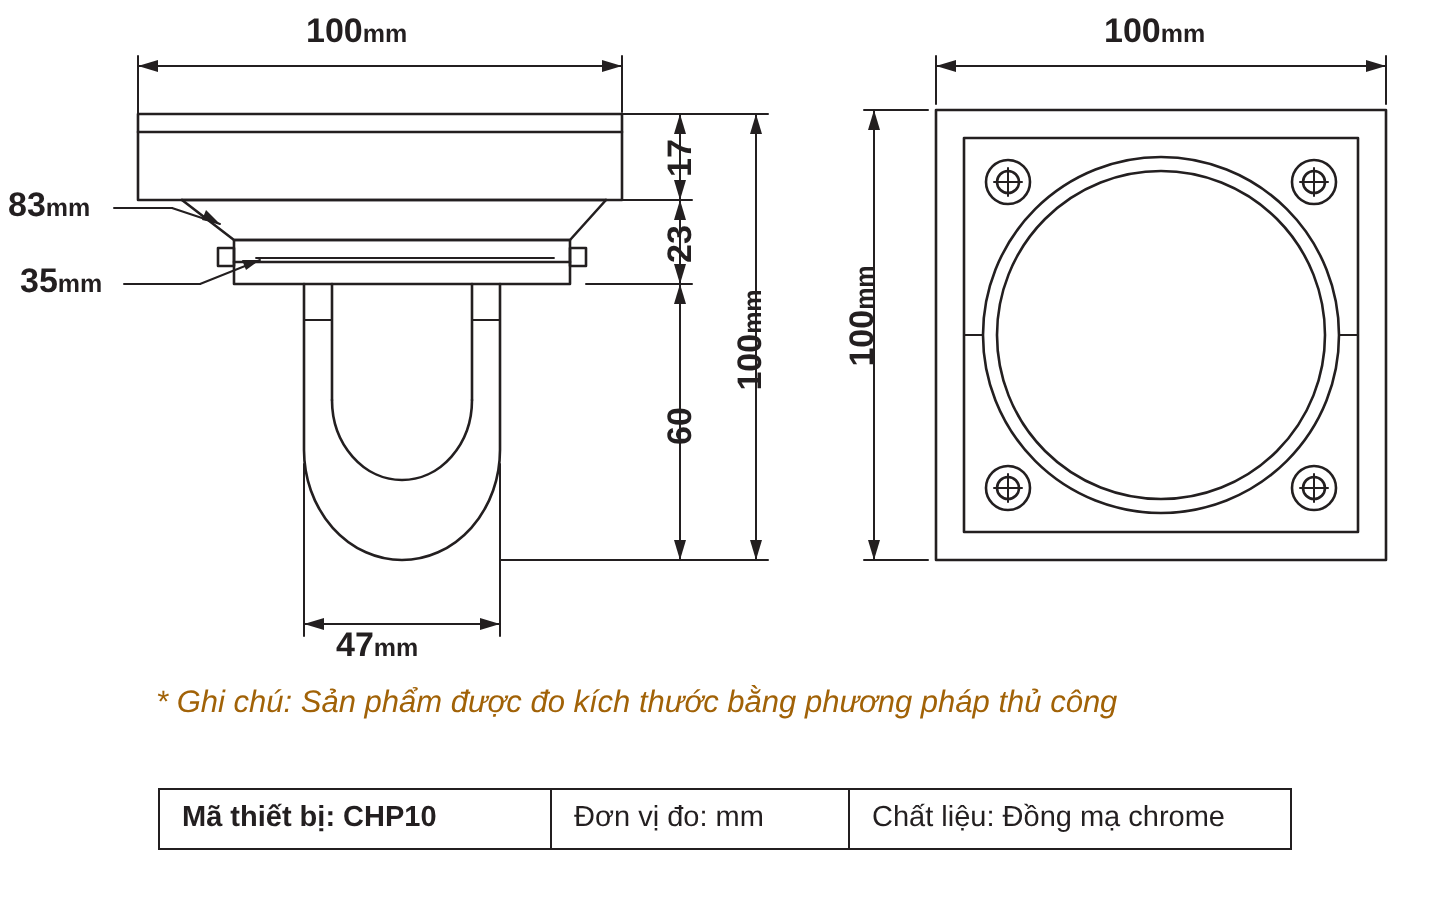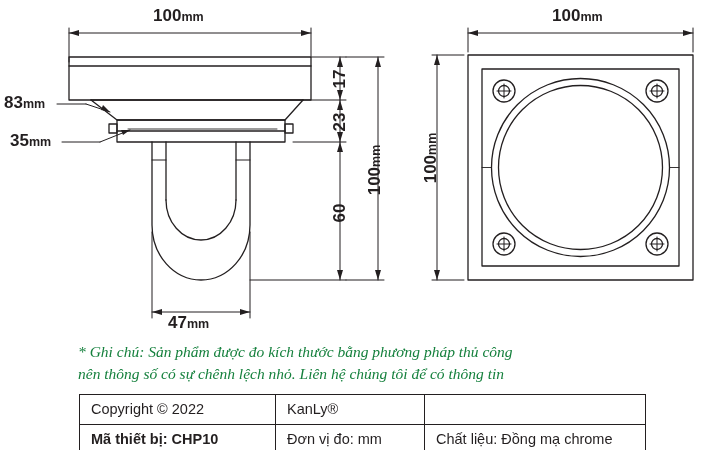--- a/index.html
+++ b/index.html
@@ -41,24 +41,24 @@
     font-size: 12.5px;
   }
   .vert {
     transform-origin: 50% 50%;
   }
   .note {
     position: absolute;
     left: 78px;
     top: 341px;
     width: 610px;
-    font-family: Liberation Serif, serif;
+    font-family: Liberation Sans, sans-serif;
     font-size: 15.5px;
     line-height: 22px;
-    color: #15803d;
+    color: #a16207;
     font-style: italic;
   }
   table.specs {
     position: absolute;
     left: 79px;
     top: 394px;
     border-collapse: collapse;
     font-family: "Liberation Sans", sans-serif;
     font-size: 14.5px;
     color: #231f20;
@@ -217,30 +217,24 @@
   <div class="dim-label vert" style="left:331px; top:203px; transform:rotate(-90deg);"><span>60</span></div>
 
   <div class="dim-label" style="left:168px; top:313px;text-align:center;"><span>47</span><span class="unit">mm</span></div>
 
   <div class="dim-label" style="left:552px; top:6px;"><span>100</span><span class="unit">mm</span></div>
 
   <div class="dim-label vert" style="left:406px; top:148px; transform:rotate(-90deg);"><span>100</span><span class="unit">mm</span></div>
 
   <div class="note">
     <div>* Ghi chú: Sản phẩm được đo kích thước bằng phương pháp thủ công</div>
-    <div>nên thông số có sự chênh lệch nhỏ. Liên hệ chúng tôi để có thông tin</div>
   </div>
 
   <table class="specs">
     <tbody>
-        <tr>
-      <td class="c1">Copyright © 2022</td>
-      <td class="c2">KanLy®</td>
-      <td class="c3"></td>
-    </tr>
     <tr>
       <td class="c1 b">Mã thiết bị: CHP10</td>
       <td class="c2">Đơn vị đo: mm</td>
       <td class="c3">Chất liệu: Đồng mạ chrome</td>
     </tr>
   </tbody>
     </table>
 
 </div>
 

